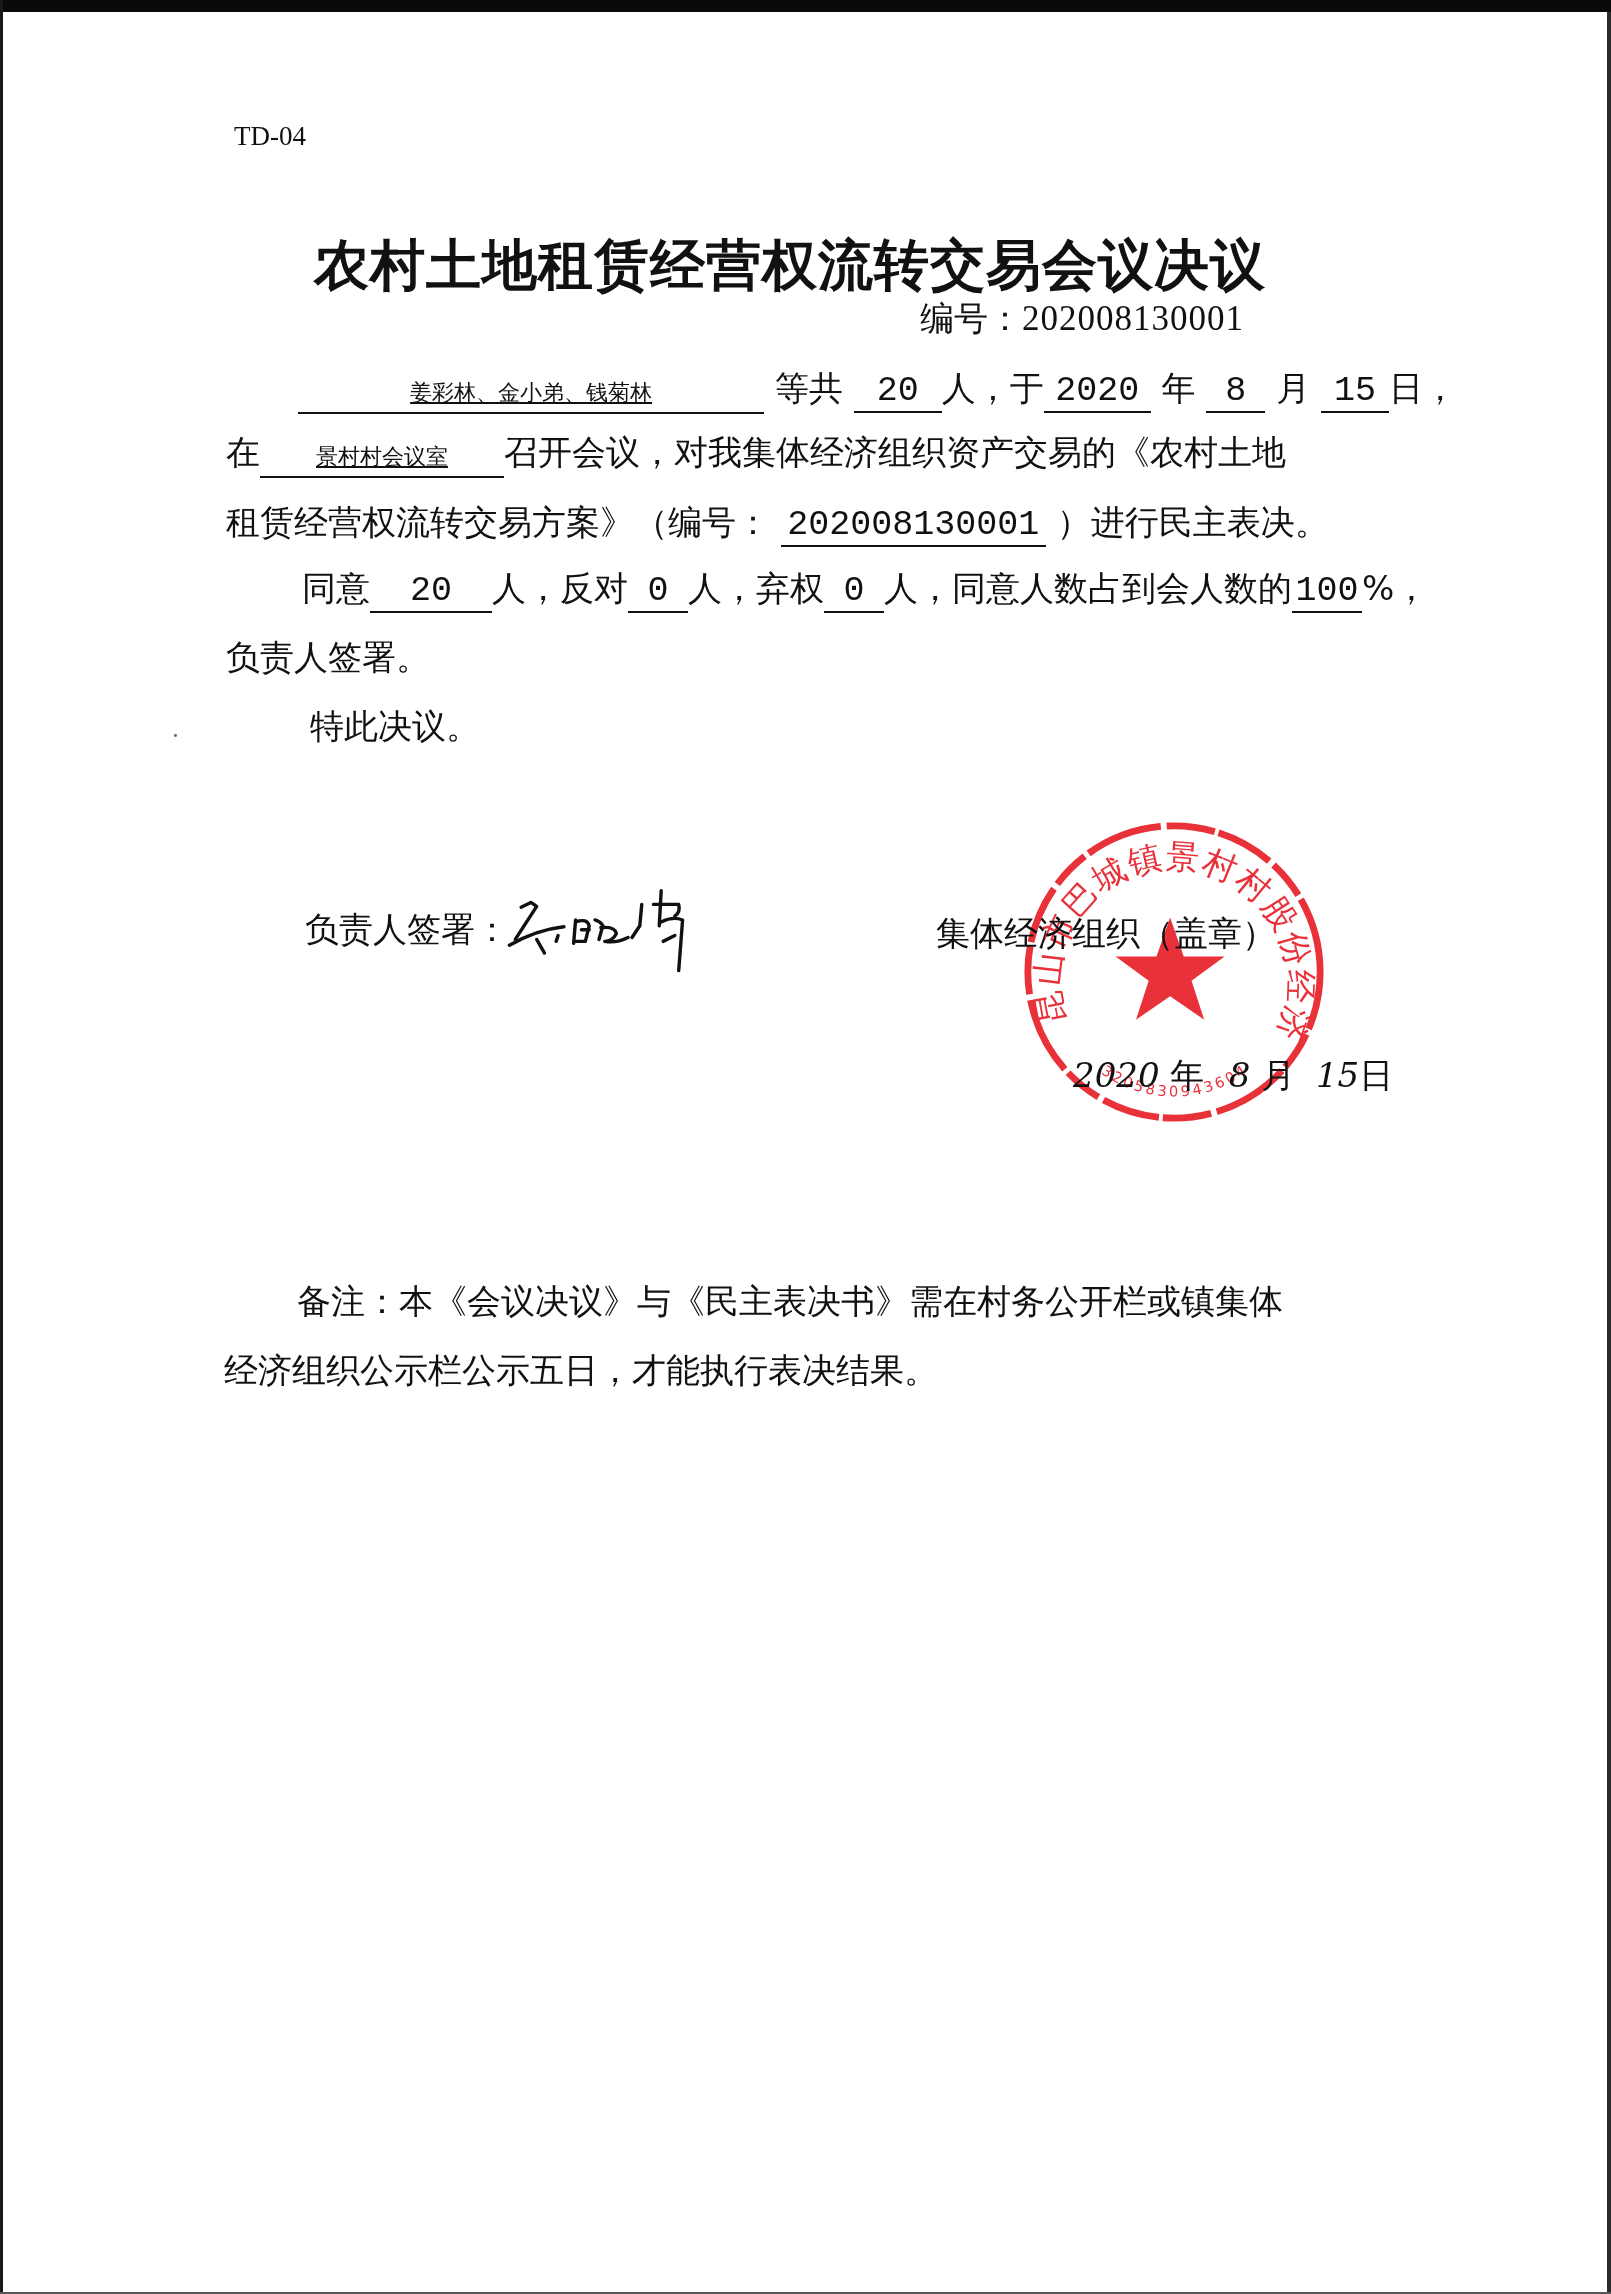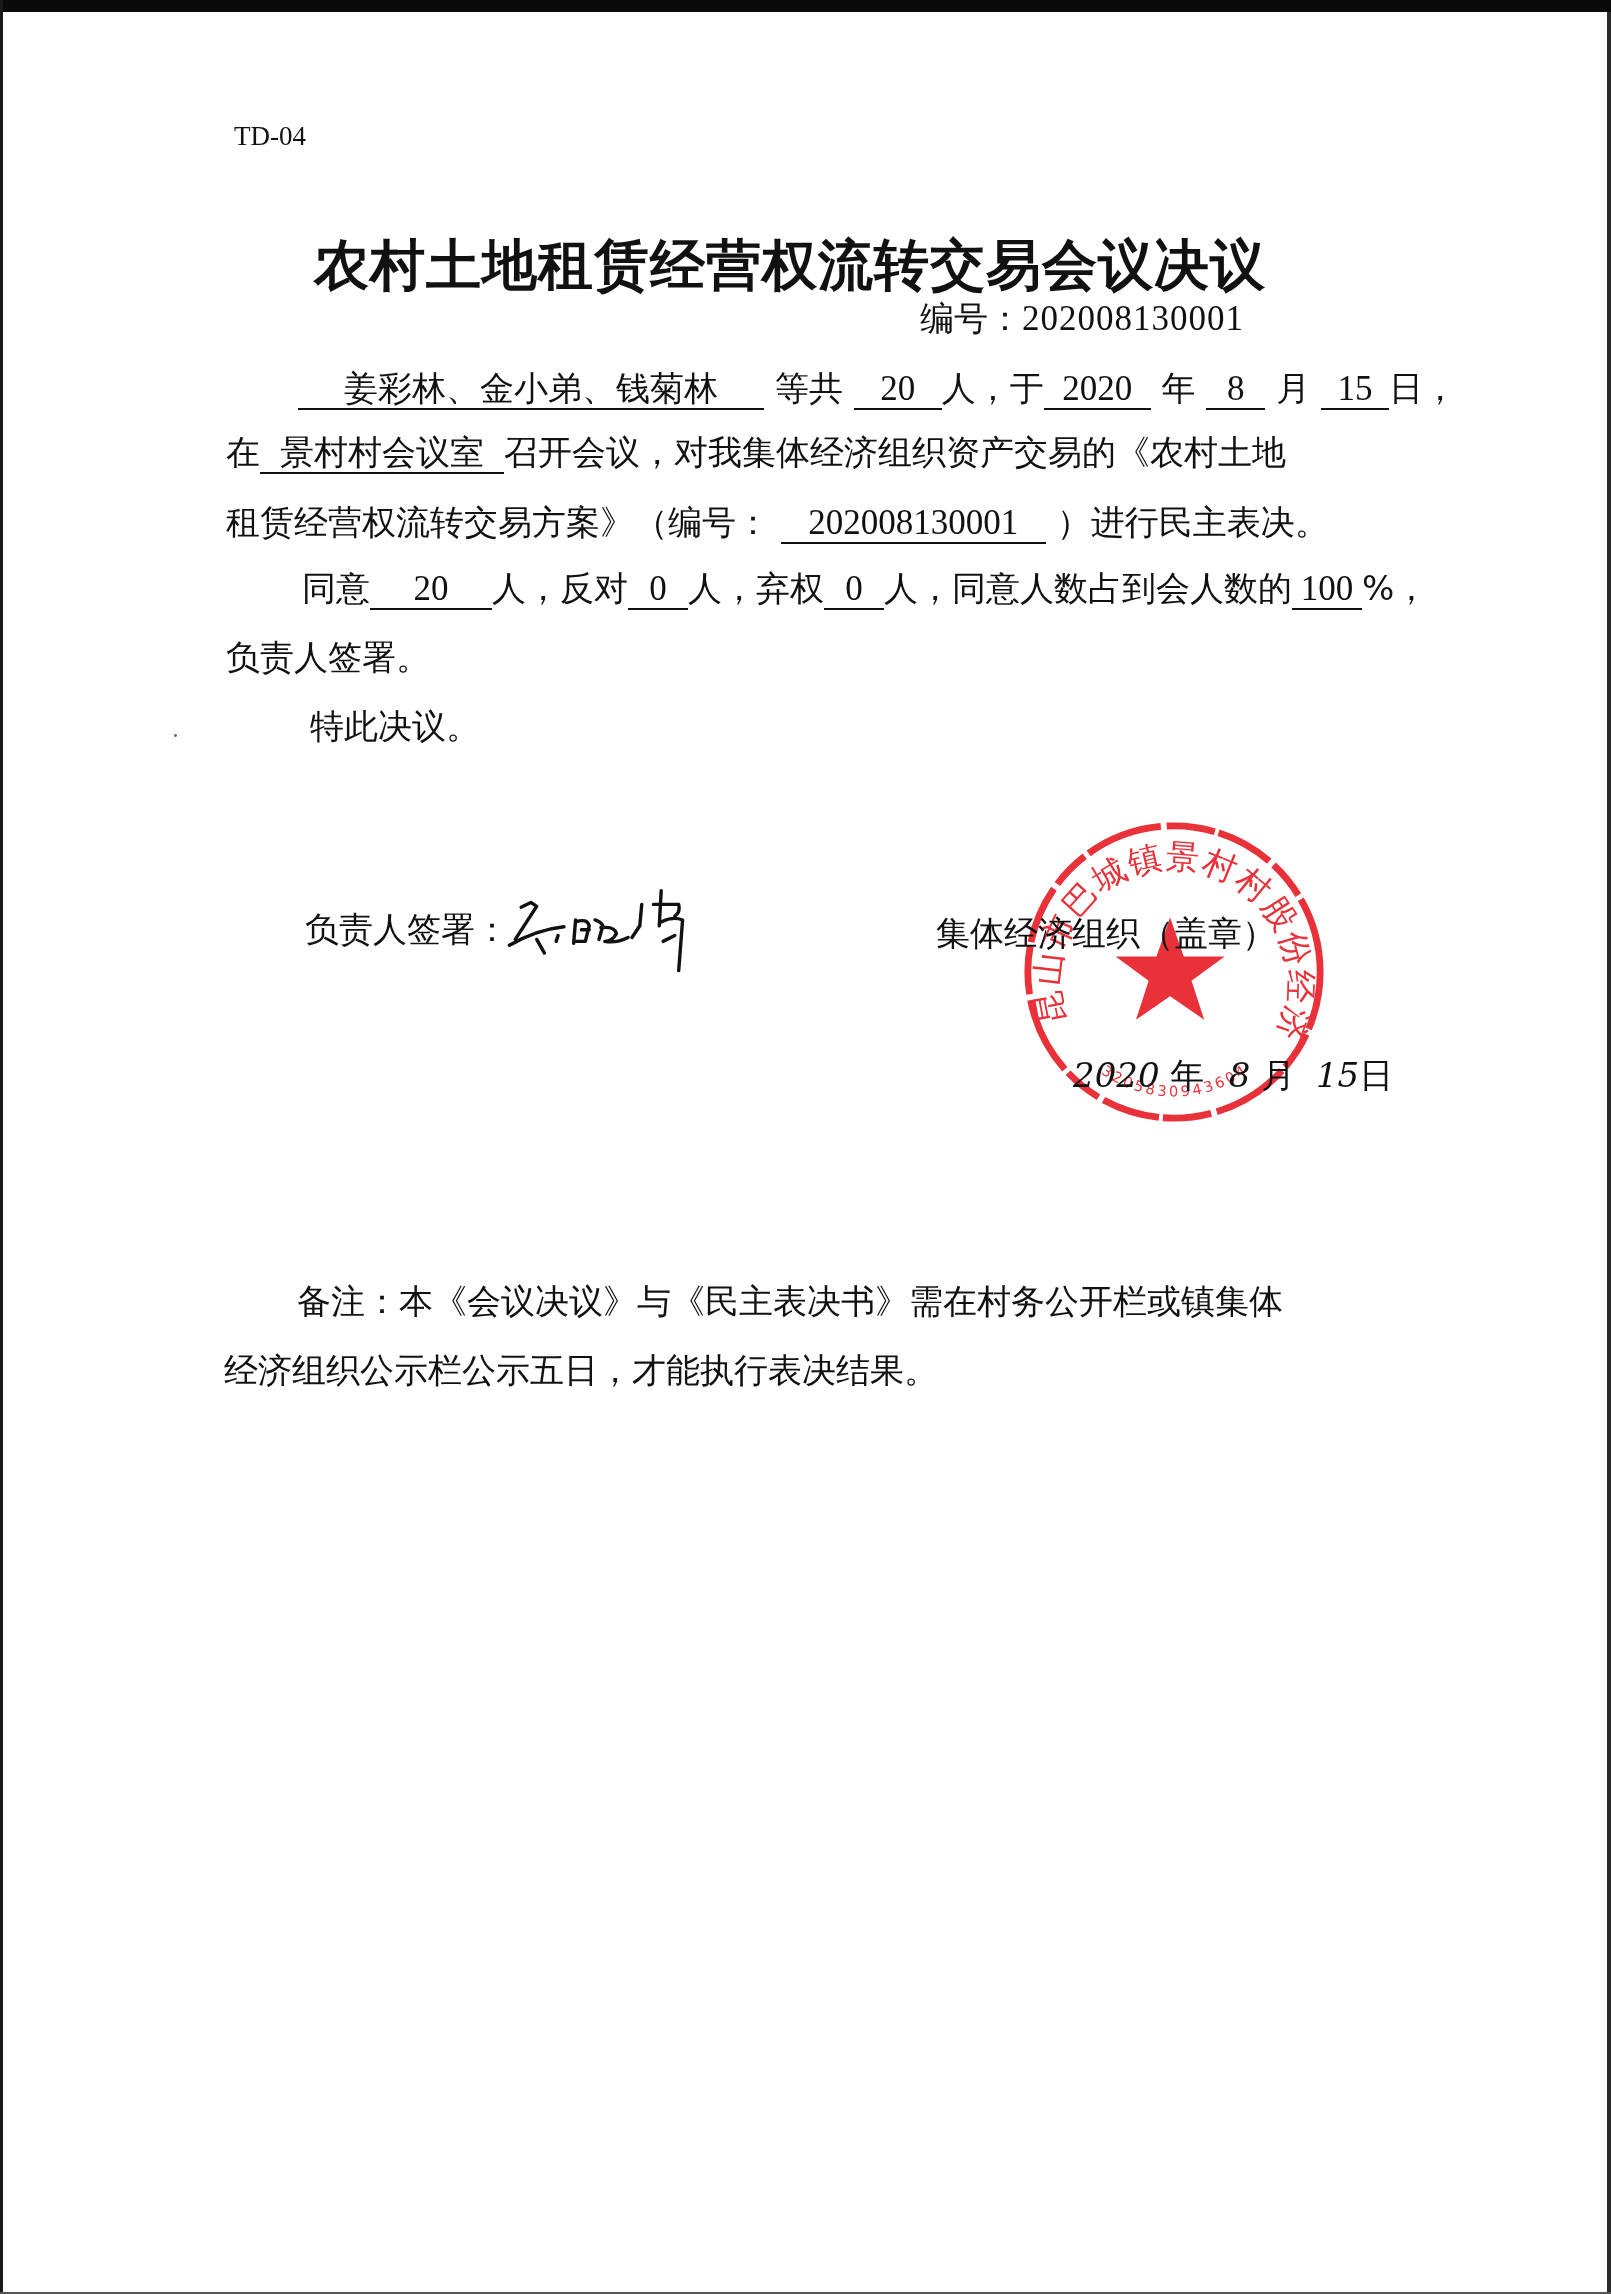--- a/index.html
+++ b/index.html
@@ -16,23 +16,23 @@
 
   .abs { position: absolute; white-space: nowrap; }
   .form-code { left: 234px; top: 121px; font-family: "Liberation Serif", serif; font-size: 27px; }
   .title { left: 314px; top: 191px; font-family: "DejaVu Sans", sans-serif; font-weight: bold; font-size: 55px; letter-spacing: 1px; margin-top: 38px; }
   .docno { left: 920px; top: 296px; font-size: 34px; }
   .docno .num { font-family: "Liberation Serif", serif; font-size: 35px; letter-spacing: 1px; }
 
   .line { position: absolute; white-space: nowrap; font-size: 34px; font-family: "DejaVu Sans", sans-serif; letter-spacing: 0px; }
   .fill {
     display: inline-block; border-bottom: 2px solid #111; text-align: center;
-    font-family: Liberation Serif, serif; font-size: 35px; line-height: 39px;
+    font-family: Liberation Mono, monospace; font-size: 35px; line-height: 39px;
   }
-  .fill.cn { font-family: "DejaVu Sans", sans-serif; font-size: 34px; }
+  .fill.cn { font-family: "DejaVu Sans", sans-serif; font-size: 22px; text-decoration: underline; }
 
   .sign-label { left: 305px; top: 907px; font-size: 34px; font-family: "DejaVu Sans", sans-serif; }
   .signature { position: absolute; left: 507px; top: 883px; }
   .org-label { left: 936px; top: 911px; font-size: 34px; font-family: Liberation Serif, serif; z-index: 3; }
 
   .stamp { position: absolute; left: 1022px; top: 815px; width: 304px; height: 314px; z-index: 2; opacity: 0.92; }
 
   .date { position: absolute; top: 1053px; left: 1073px; font-size: 34px; font-family: "DejaVu Sans", sans-serif; z-index: 4; }
   .date .hw { font-family: "DejaVu Serif", serif; font-style: italic; }
 

